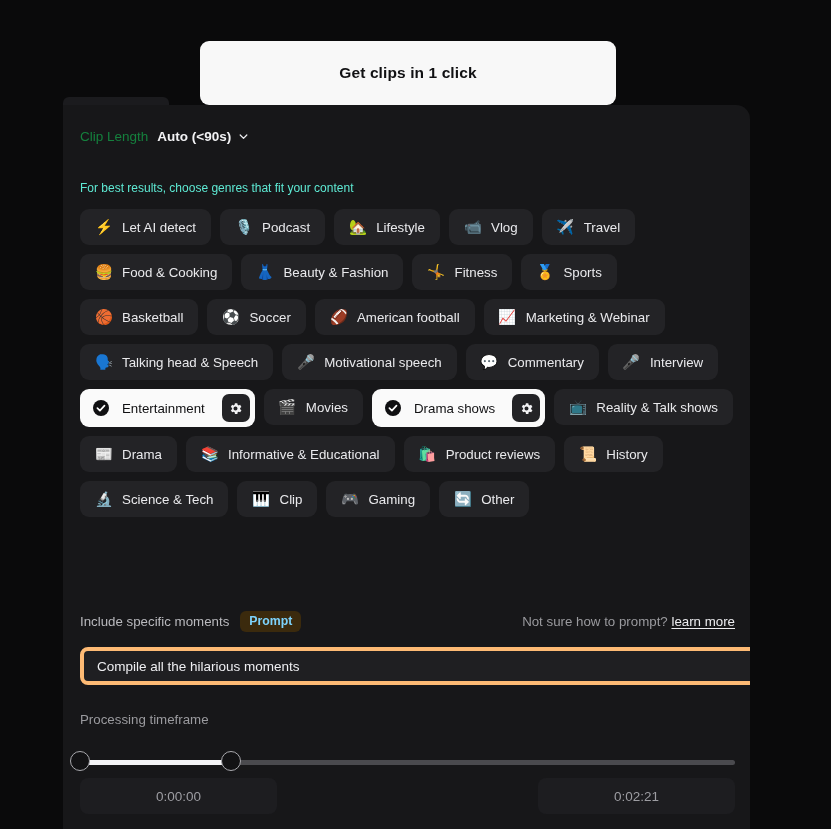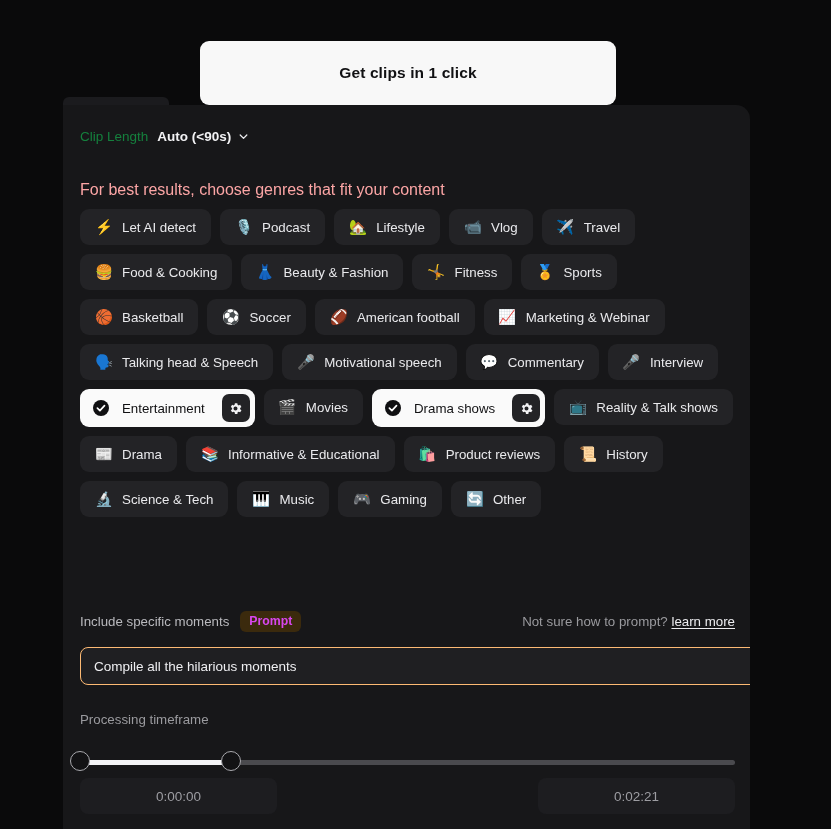--- a/index.html
+++ b/index.html
@@ -50,21 +50,21 @@
     display: flex; align-items: center; gap: 7px;
     background: transparent; border: none; cursor: pointer; padding: 0;
     color: #f2f2f4; font-size: 13.5px; font-weight: bold;
     font-family: "Liberation Sans", sans-serif;
   }
   .chev-d { display:block; width: 11px; height: 11px; }
 
   
   .hint {
     position: absolute; left: 17px; top: 76px;
-    color: #fca5a5; font-size: 16px;
+    color: #5eead4; font-size: 12px;
   }
 
   
   .genres {
     position: absolute; left: 17px; top: 104px;
     width: 655px;
     display: flex; flex-wrap: wrap; gap: 9px 9px;
   }
   .chip {
     display: flex; align-items: center; gap: 9px;
@@ -94,32 +94,32 @@
 
   
   .prompt-head {
     position: absolute; left: 17px; top: 505px;
     width: 655px; height: 22px;
     display: flex; align-items: center;
   }
   .prompt-head .pl { color: #b9b9bd; font-size: 13.3px; }
   .badge {
     margin-left: 11px; padding: 3px 9px 4px;
-    background: #3b2a0d; color: #d946ef;
+    background: #3b2a0d; color: #7dd3fc;
     border-radius: 6px; font-size: 12.3px; font-weight: bold;
   }
   .prompt-help { margin-left: auto; font-size: 13.3px; color: #9a9a9e; }
   .prompt-help a {
     color: #ececef; text-decoration: underline;
     text-underline-offset: 2px; cursor: pointer;
   }
   .prompt-input {
     position: absolute; left: 17px; top: 542px;
     width: 748px; height: 38px;
-    background: #1f1f22; border: 1px solid #fdba74; border-radius: 8px;
+    background: #1f1f22; border: 4px solid #fdba74; border-radius: 8px;
     color: #eeeef1; font-size: 13.5px;
     font-family: "Liberation Sans", sans-serif;
     padding: 0 13px; outline: none;
   }
   .prompt-input::placeholder { color: #6d6d73; }
 
   
   .tf-label {
     position: absolute; left: 17px; top: 607px;
     color: #9a9a9e; font-size: 13.3px;
@@ -298,21 +298,21 @@
         <button class="chip">
           <span class="emo">📜</span>
           <span class="chip-label">History</span>
         </button>
         <button class="chip">
           <span class="emo">🔬</span>
           <span class="chip-label">Science &amp; Tech</span>
         </button>
         <button class="chip">
           <span class="emo">🎹</span>
-          <span class="chip-label">Music</span>
+          <span class="chip-label">Clip</span>
         </button>
         <button class="chip">
           <span class="emo">🎮</span>
           <span class="chip-label">Gaming</span>
         </button>
         <button class="chip">
           <span class="emo">🔄</span>
           <span class="chip-label">Other</span>
         </button>
       </div>

